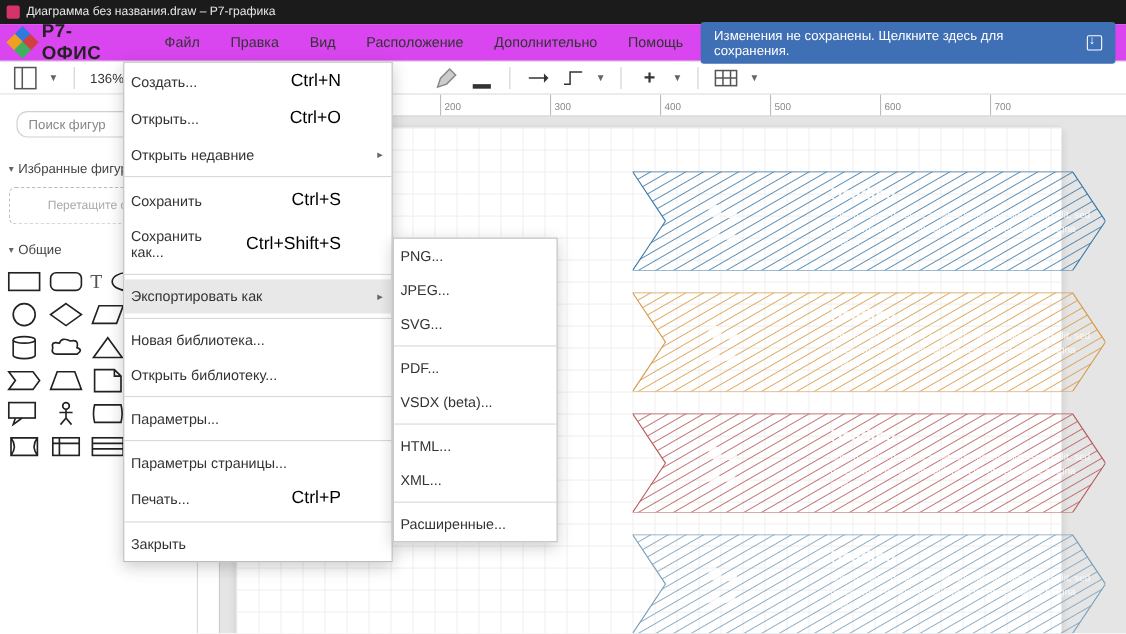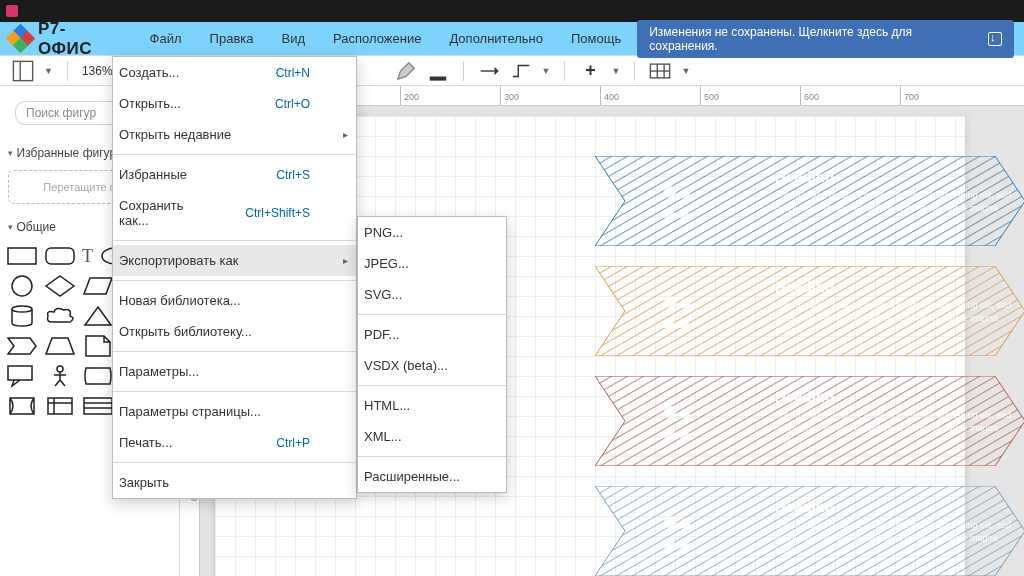--- a/index.html
+++ b/index.html
@@ -1,20 +1,20 @@
 <!DOCTYPE html>
 <html><head>
 <meta charset="utf-8">
 <style>
 * { margin:0; padding:0; box-sizing:border-box; font-family:Arial,Helvetica,sans-serif; }
 html,body { width:1024px; height:576px; overflow:hidden; background:#fff; }
 
 .titlebar { height:22px; background:#1b1b1b; color:#e6e6e6; display:flex; align-items:center; font-size:11px; padding:0 6px; gap:6px; }
 .titlebar .app-icon { width:12px; height:12px; background:#d6336c; border-radius:2px; }
-.menubar { height:34px; background:#7dd3fc; display:flex; align-items:center; border-bottom:1px solid #d9d9d9; padding:0 10px; gap:4px; }
+.menubar { height:34px; background:#d946ef; display:flex; align-items:center; border-bottom:1px solid #d9d9d9; padding:0 10px; gap:4px; }
 .logo { display:flex; align-items:center; gap:6px; margin-right:14px; }
 .logo-mark { width:22px; height:22px; position:relative; }
 .logo-mark span { position:absolute; width:11px; height:11px; transform:rotate(45deg); }
 .logo-mark .lm1{background:#2d7be0;top:-2px;left:5px;}
 .logo-mark .lm2{background:#f0a020;top:5px;left:-2px;}
 .logo-mark .lm3{background:#d04040;top:5px;left:12px;}
 .logo-mark .lm4{background:#40b060;top:12px;left:5px;}
 .logo-text { font-weight:700; font-size:17px; color:#222; letter-spacing:0.5px;}
 .menu-item { padding:6px 12px; font-size:13px; color:#333; cursor:pointer; }
 .save-banner { margin-left:auto; background:#3f6fb5; color:#fff; font-size:12px; padding:5px 12px; border-radius:3px; display:flex; align-items:center; gap:6px; }
@@ -38,43 +38,44 @@
 .shape-label{font-size:10px;color:#555;align-self:center;}
 
 .canvas-area { flex:1; background:#e5e5e5; position:relative; overflow:hidden;}
 .ruler-h { position:absolute; top:0; left:20px; right:0; height:20px; background:#fff; border-bottom:1px solid #ccc; display:flex; }
 .ruler-h div { width:100px; border-left:1px solid #bbb; font-size:9px; color:#888; padding-left:3px; padding-top:6px;}
 .ruler-v { position:absolute; top:20px; left:0; width:20px; bottom:0; background:#fff; border-right:1px solid #ccc; display:flex; flex-direction:column;}
 .ruler-v div { height:100px; border-top:1px solid #bbb; font-size:9px; color:#888; writing-mode:vertical-rl; padding-top:3px; padding-left:4px;}
 .paper { position:absolute; left:35px; top:30px; width:750px; height:540px; background:#fff; box-shadow:0 2px 8px rgba(0,0,0,.15);}
 .paper-grid {position:absolute;inset:0;background-image:linear-gradient(#eee 1px,transparent 1px),linear-gradient(90deg,#eee 1px,transparent 1px);background-size:20px 20px;}
 
-.banner { position:absolute; left:380px; width:430px; height:90px;text-decoration:underline; }
+.banner { position:absolute; left:360px; width:430px; height:90px;text-decoration:underline; }
 .banner-shape{position:absolute;inset:0;}
 .banner-shape svg{width:100%;height:100%;}
 .banner-content{position:absolute;left:180px;top:12px;right:10px;color:#fff;}
 .banner-content h3{font-size:15px;font-weight:700;margin-bottom:4px;opacity:.9;}
 .banner-content p{font-size:9px;line-height:1.4;opacity:.85;}
 .banner-icon{position:absolute;left:60px;top:22px;width:44px;height:44px;color:#fff;opacity:.85;}
 
 
 .dropdown { position:absolute; background:#fff; border:1px solid #bcbcbc; box-shadow:0 4px 14px rgba(0,0,0,.2); font-size:13px; color:#333; z-index:100; }
 .dd-item { padding:8px 46px 8px 6px; display:flex; justify-content:space-between; align-items:center; cursor:pointer; position:relative;}
 .dd-item.hover{background:#e8e8e8;}
-.dd-item .shortcut{color:#0369a1;font-size:12px;margin-left:30px;}
+.dd-item .shortcut{color:#000000;font-size:16px;margin-left:30px;}
 .dd-item .arrow{position:absolute;right:8px;font-size:10px;color:#666;}
 .dd-sep{height:1px;background:#d8d8d8;margin:4px 0;}
 .dd-file{left:112px;top:56px;width:245px;}
 .dd-export{left:357px;top:216px;width:150px;}
 </style>
 </head>
 <body>
 
 <div class="titlebar">
   <span class="app-icon"></span>
+  <span>Диаграмма без названия.draw – P7-графика</span>
 </div>
 
 <div class="menubar">
   <div class="logo">
     <div class="logo-mark">
       <span class="lm1"></span>
         <span class="lm2"></span>
         <span class="lm3"></span>
         <span class="lm4"></span>
     </div>
@@ -365,21 +366,21 @@
     <div class="dd-item">
       <span>Открыть...</span>
       <span class="shortcut">Ctrl+O</span>
     </div>
     <div class="dd-item">
       <span>Открыть недавние</span>
       <span class="arrow">▸</span>
     </div>
     <div class="dd-sep"></div>
     <div class="dd-item">
-      <span>Избранные</span>
+      <span>Сохранить</span>
       <span class="shortcut">Ctrl+S</span>
     </div>
     <div class="dd-item">
       <span>Сохранить как...</span>
       <span class="shortcut">Ctrl+Shift+S</span>
     </div>
     <div class="dd-sep"></div>
     <div class="dd-item hover">
       <span>Экспортировать как</span>
       <span class="arrow">▸</span>

